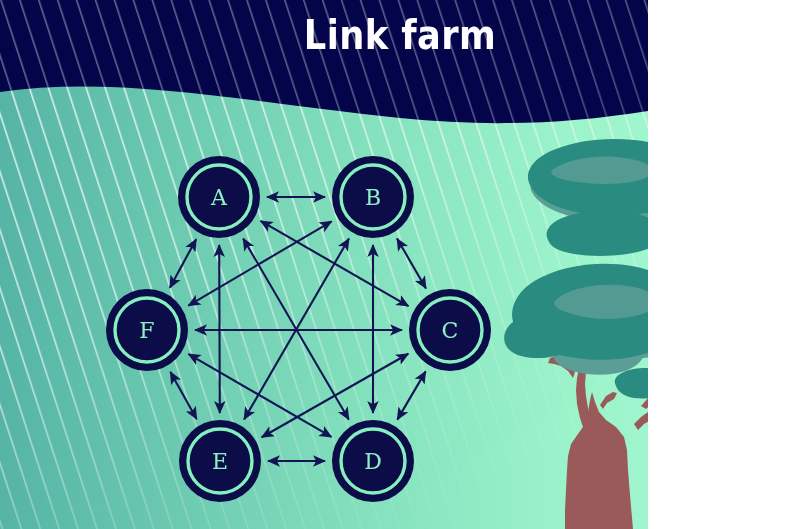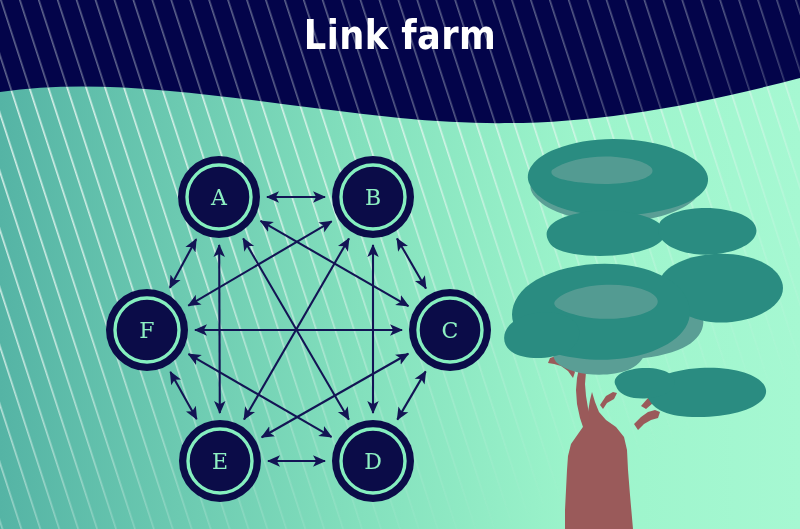--- a/index.html
+++ b/index.html
@@ -5,21 +5,21 @@
   html, body {
     margin: 0;
     padding: 0;
     background: #ffffff;
   }
   body {
     font-family: "Liberation Sans", sans-serif;
   }
   #slide {
     position: relative;
-    width: 800px;
+    width: 648px;
     height: 529px;
     overflow: hidden;
     background: #0a0a46;
   }
   .layer {
     position: absolute;
     left: 0;
     top: 0;
     width: 800px;
     height: 529px;

